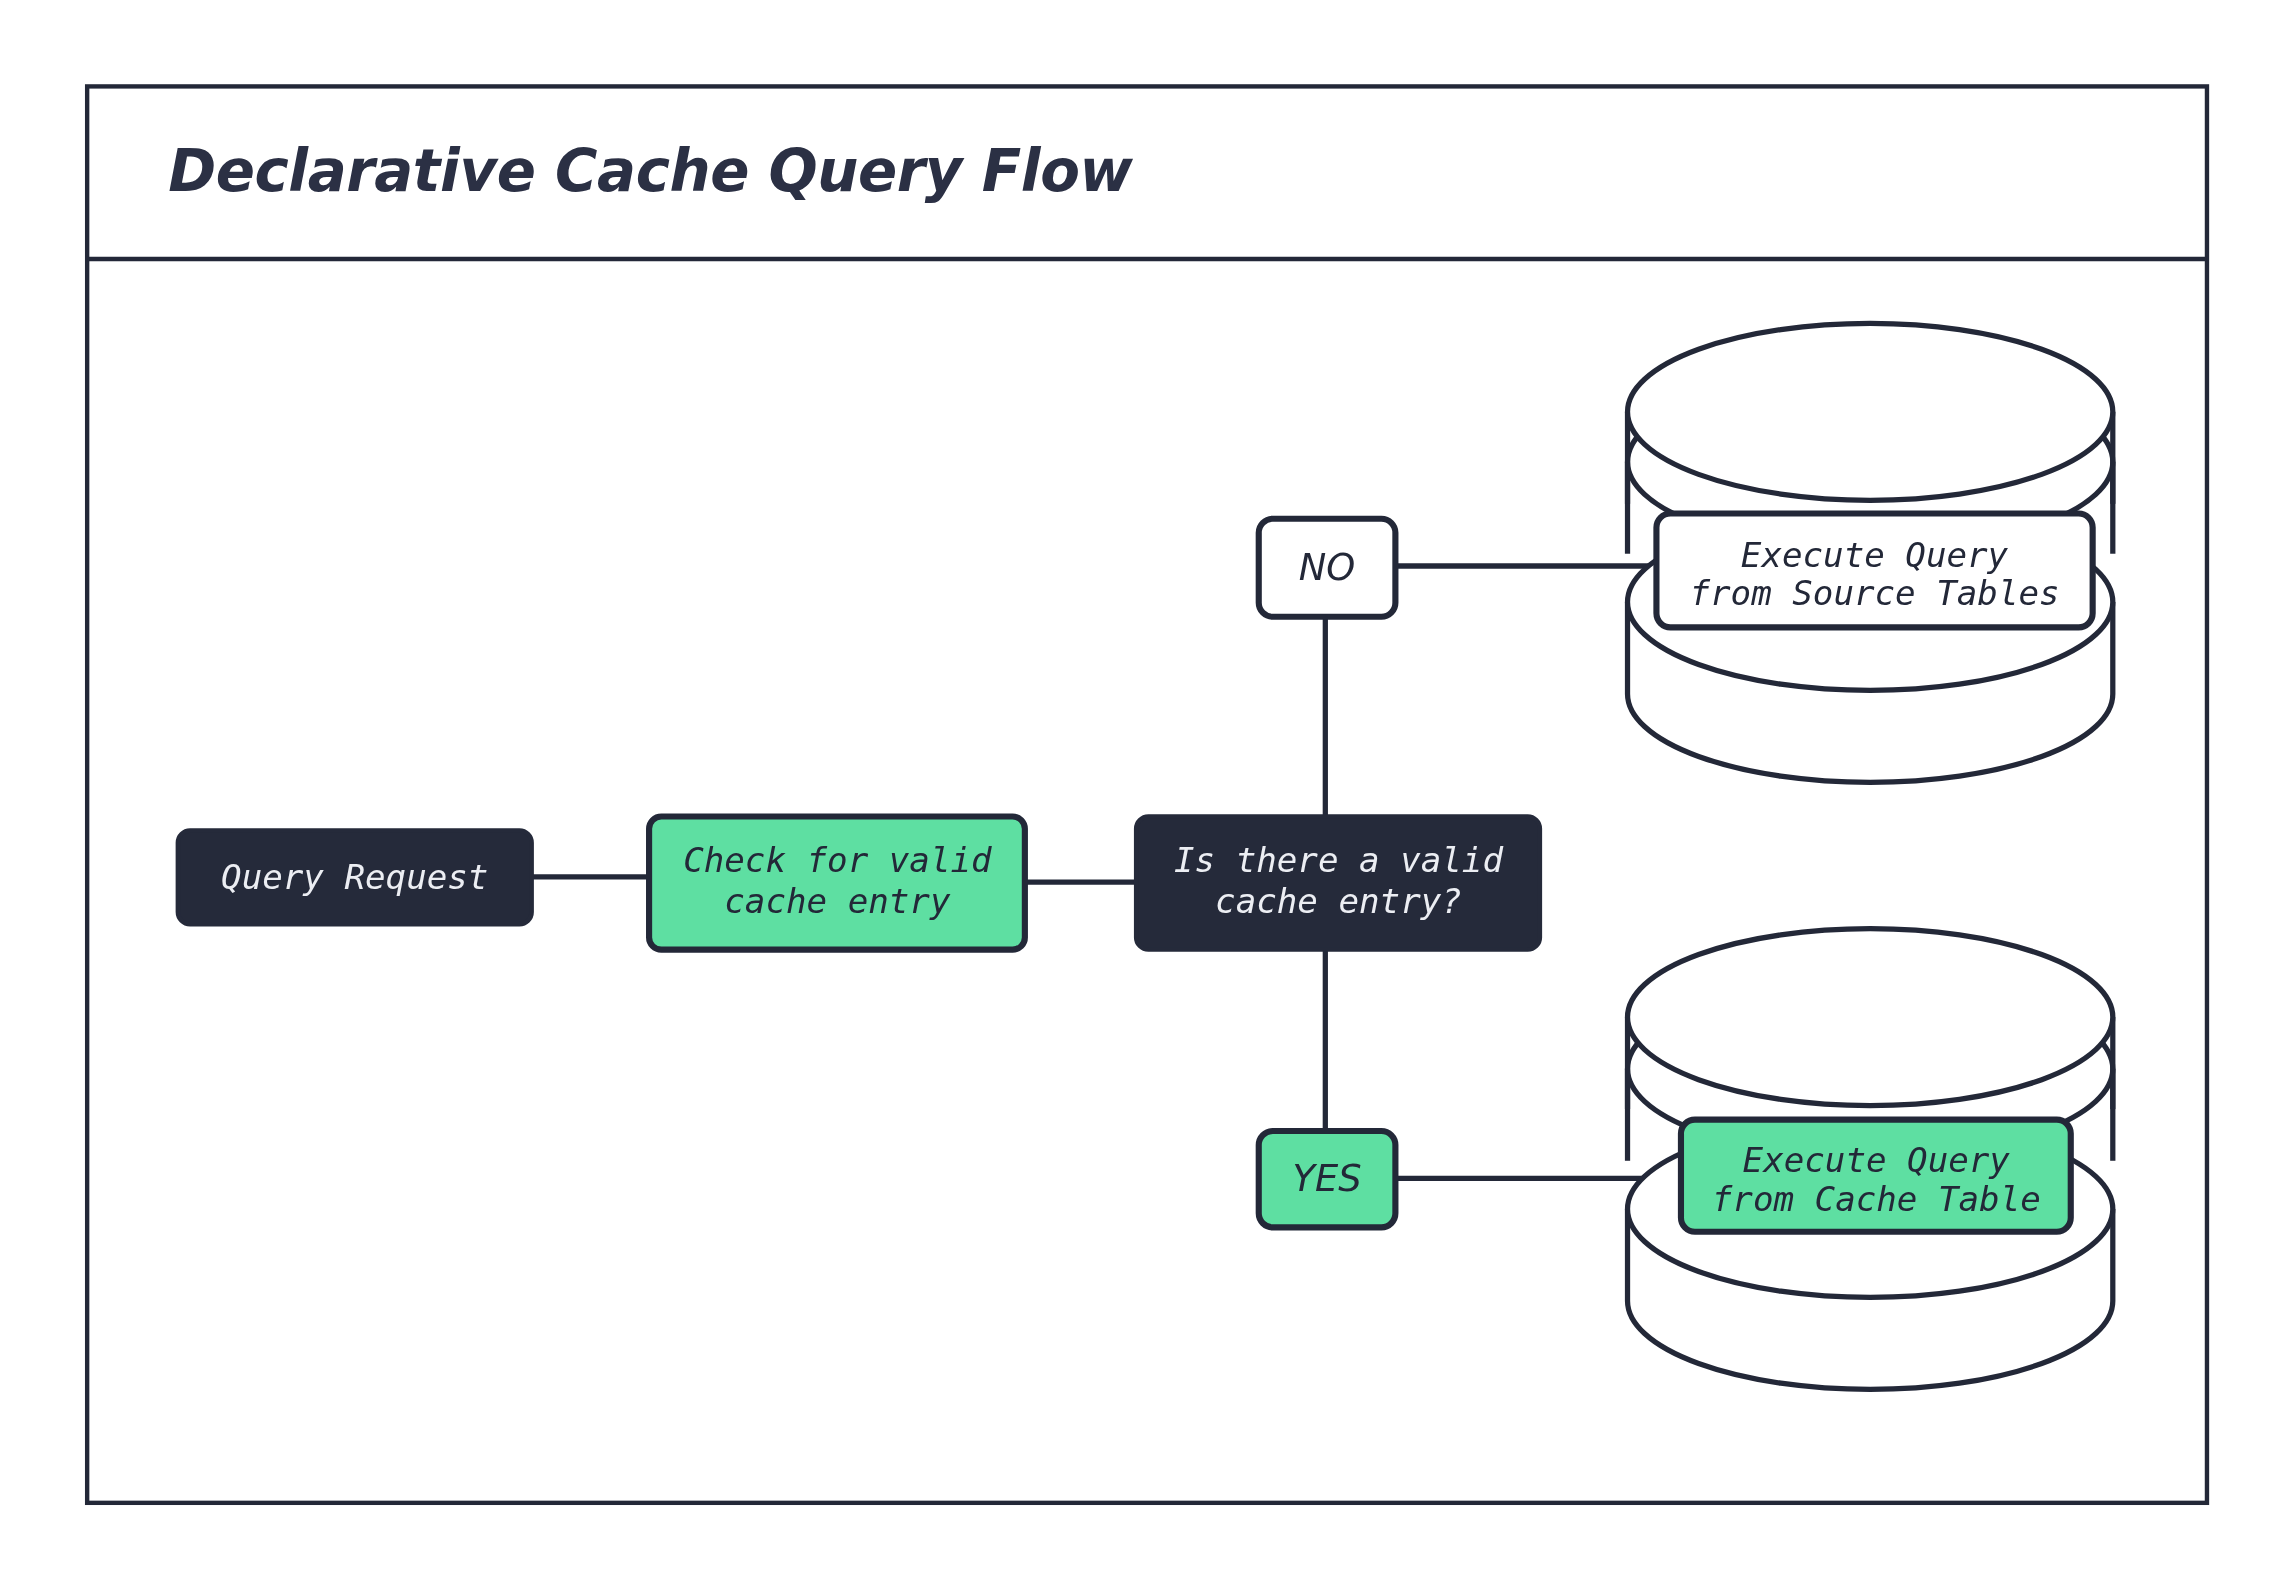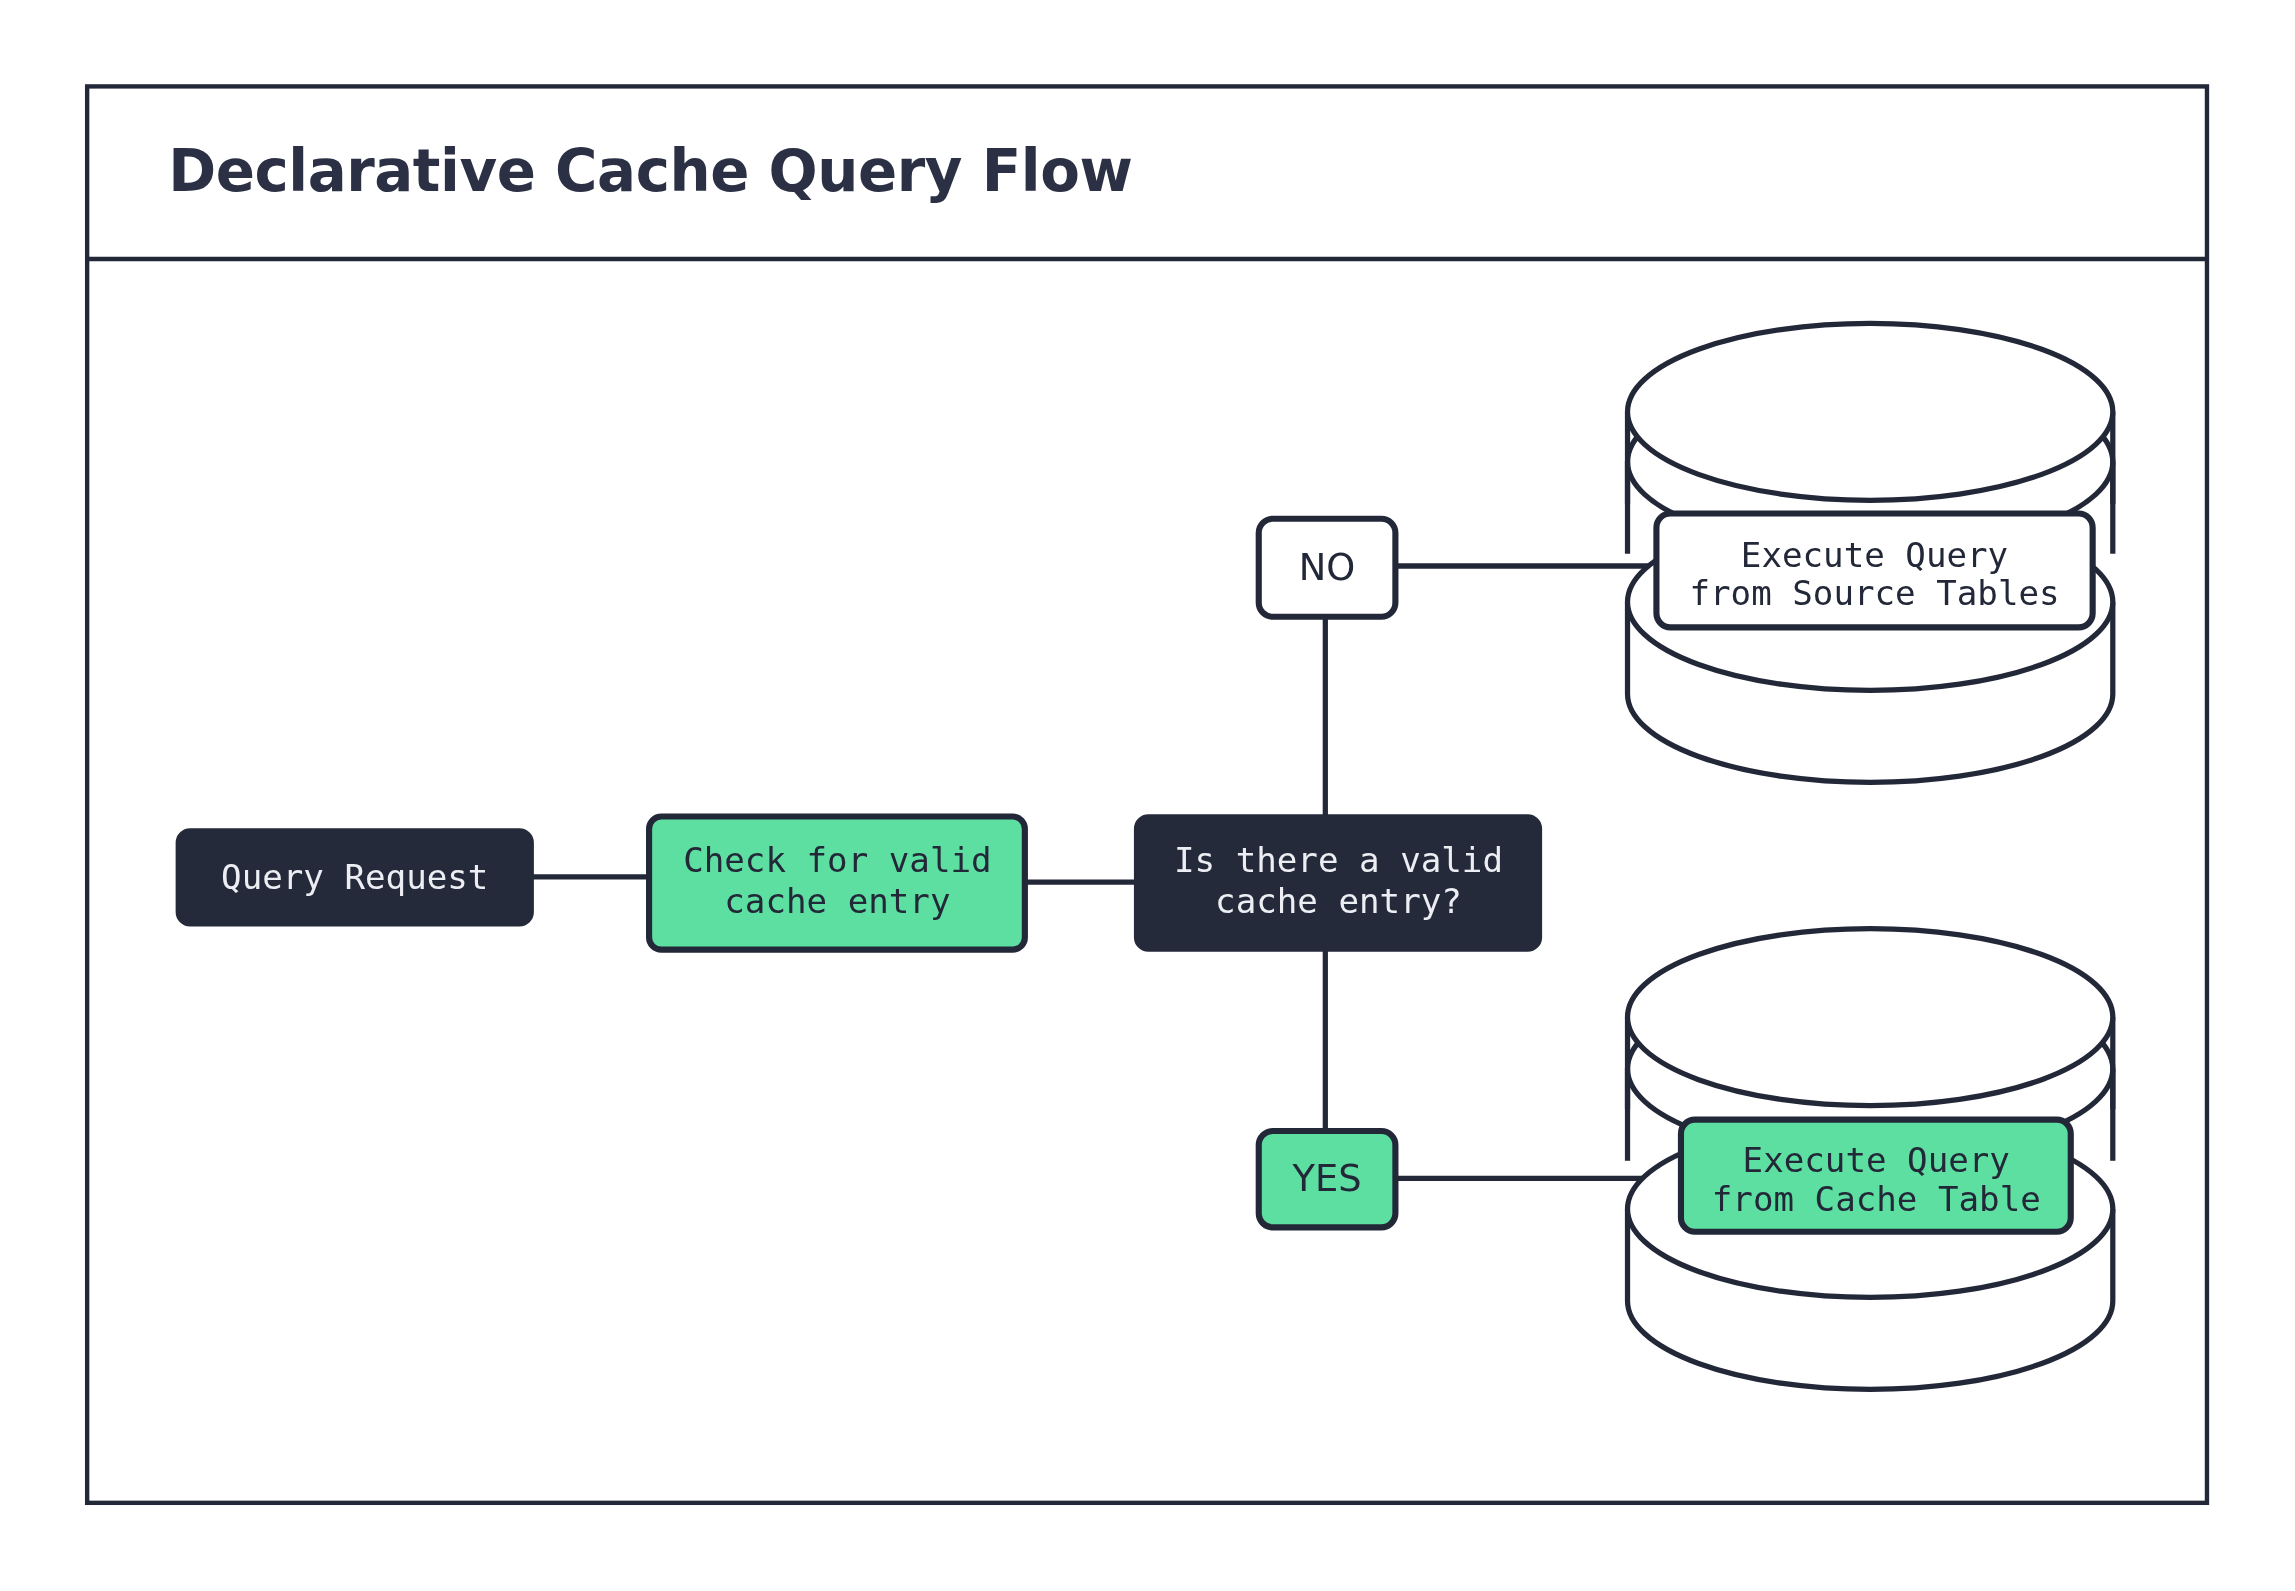--- a/index.html
+++ b/index.html
@@ -10,20 +10,21 @@
   body {
     width: 2295px;
     height: 1591px;
     font-family: "Liberation Sans", sans-serif;
     overflow: hidden;
   }
   #diagram-root {
     position: relative;
     width: 2295px;
     height: 1591px;
+    font-style: italic;
   }
   svg.diagram-canvas {
     display: block;
     width: 2295px;
     height: 1591px;
   }
   .frame-rect {
     fill: #ffffff;
     stroke: #232838;
     stroke-width: 5;

